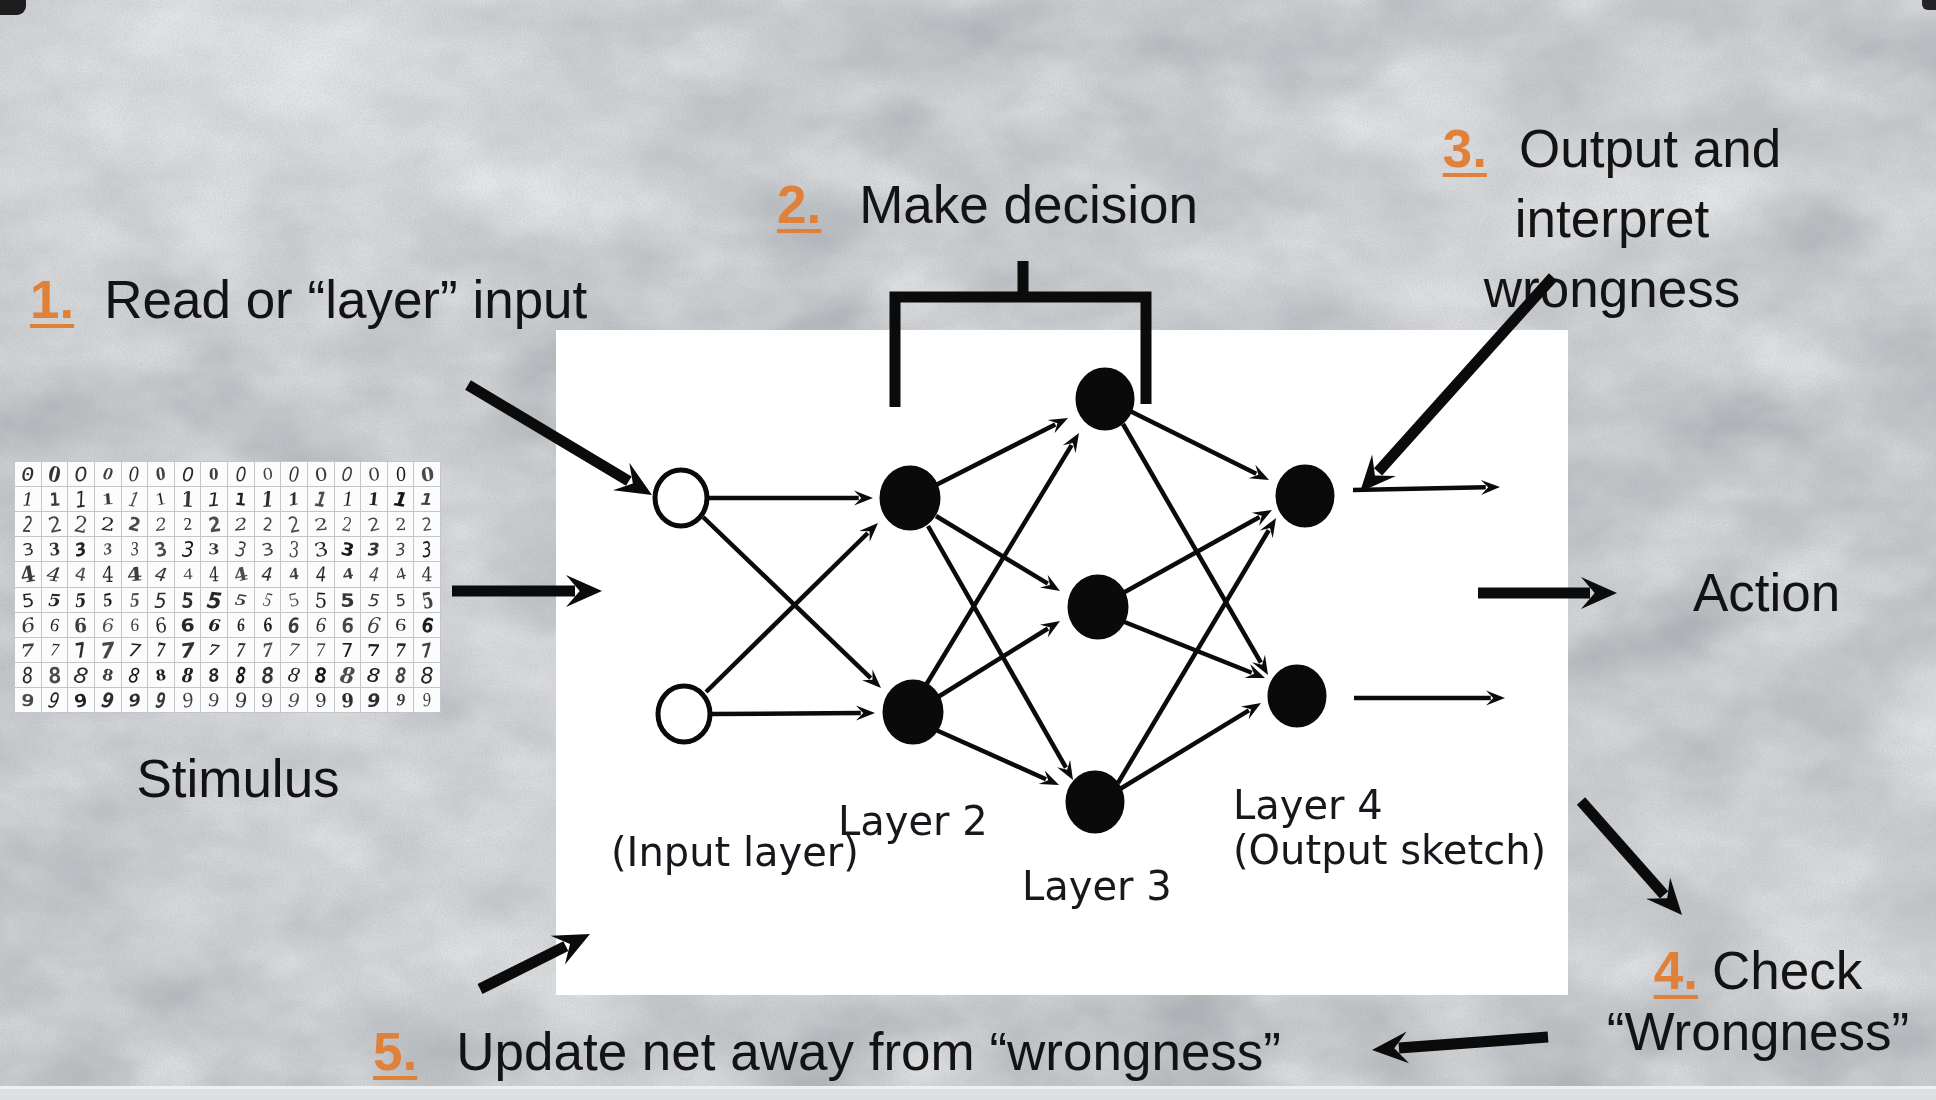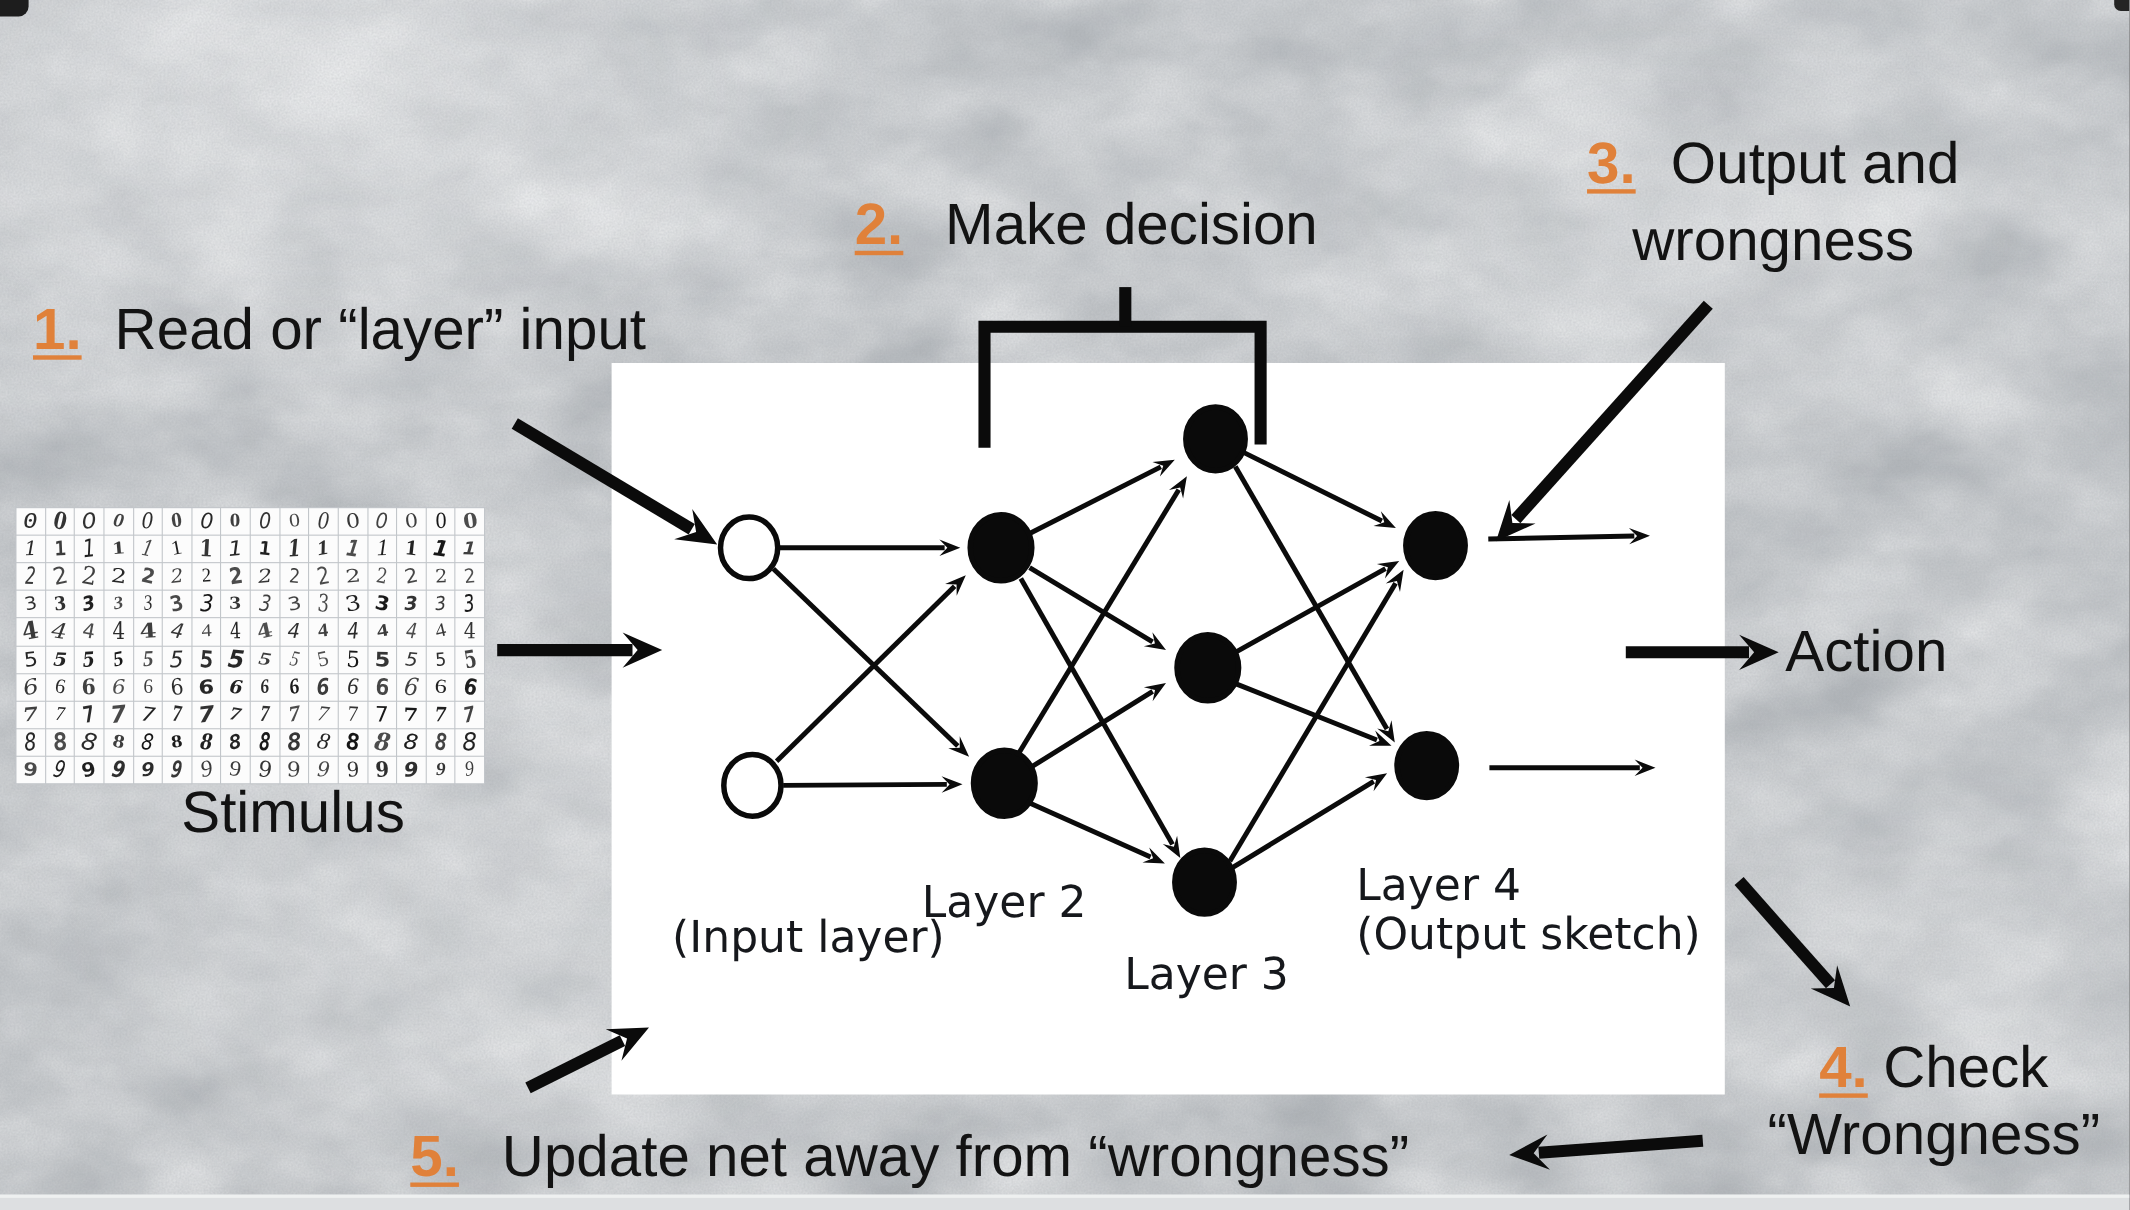--- a/index.html
+++ b/index.html
@@ -29,22 +29,22 @@
   #step1 .num{margin-right:30px;}
   #step2{left:777px;top:177px;}
   #step2 .num{margin-right:38px;}
   #step3{left:1412px;top:114px;width:400px;text-align:center;line-height:70px;}
   #step3 .num{margin-right:32px;}
   #step4{left:1580px;top:940px;width:356px;text-align:center;line-height:61px;}
   #step4 .num{margin-right:14px;}
   #step5{left:373px;top:1024px;}
   #step5 .num{margin-right:39px;}
   .plainlabel{font-size:53px;line-height:1;white-space:nowrap;color:#121212;}
-  #actionLabel{left:1623px;top:566px;text-align:right;}
-  #stimulusLabel{left:108px;top:712px;width:260px;text-align:right;}
+  #actionLabel{left:1693px;top:566px;text-align:right;}
+  #stimulusLabel{left:108px;top:752px;width:260px;text-align:center;}
   
   #whitebox{left:556px;top:330px;width:1012px;height:665px;background:#ffffff;}
   #netsvg{left:556px;top:330px;}
   .layerlabel{
     font-family:"DejaVu Sans",sans-serif;font-size:40px;line-height:45px;
     color:#16181c;white-space:nowrap;
   }
   
   #mnist{
     left:14px;top:461px;width:427px;height:252px;
@@ -89,20 +89,21 @@
   </div>
 
   <div class="abs step" id="step2">
     <span class="num">2.</span><span>Make decision</span>
   </div>
 
   <div class="abs step" id="step3">
     <div>
       <span class="num">3.</span><span>Output and</span>
     </div>
+    <div>interpret</div>
     <div>wrongness</div>
   </div>
 
   <div class="abs step" id="step4">
     <div>
       <span class="num">4.</span><span>Check</span>
     </div>
     <div>“Wrongness”</div>
   </div>
 

